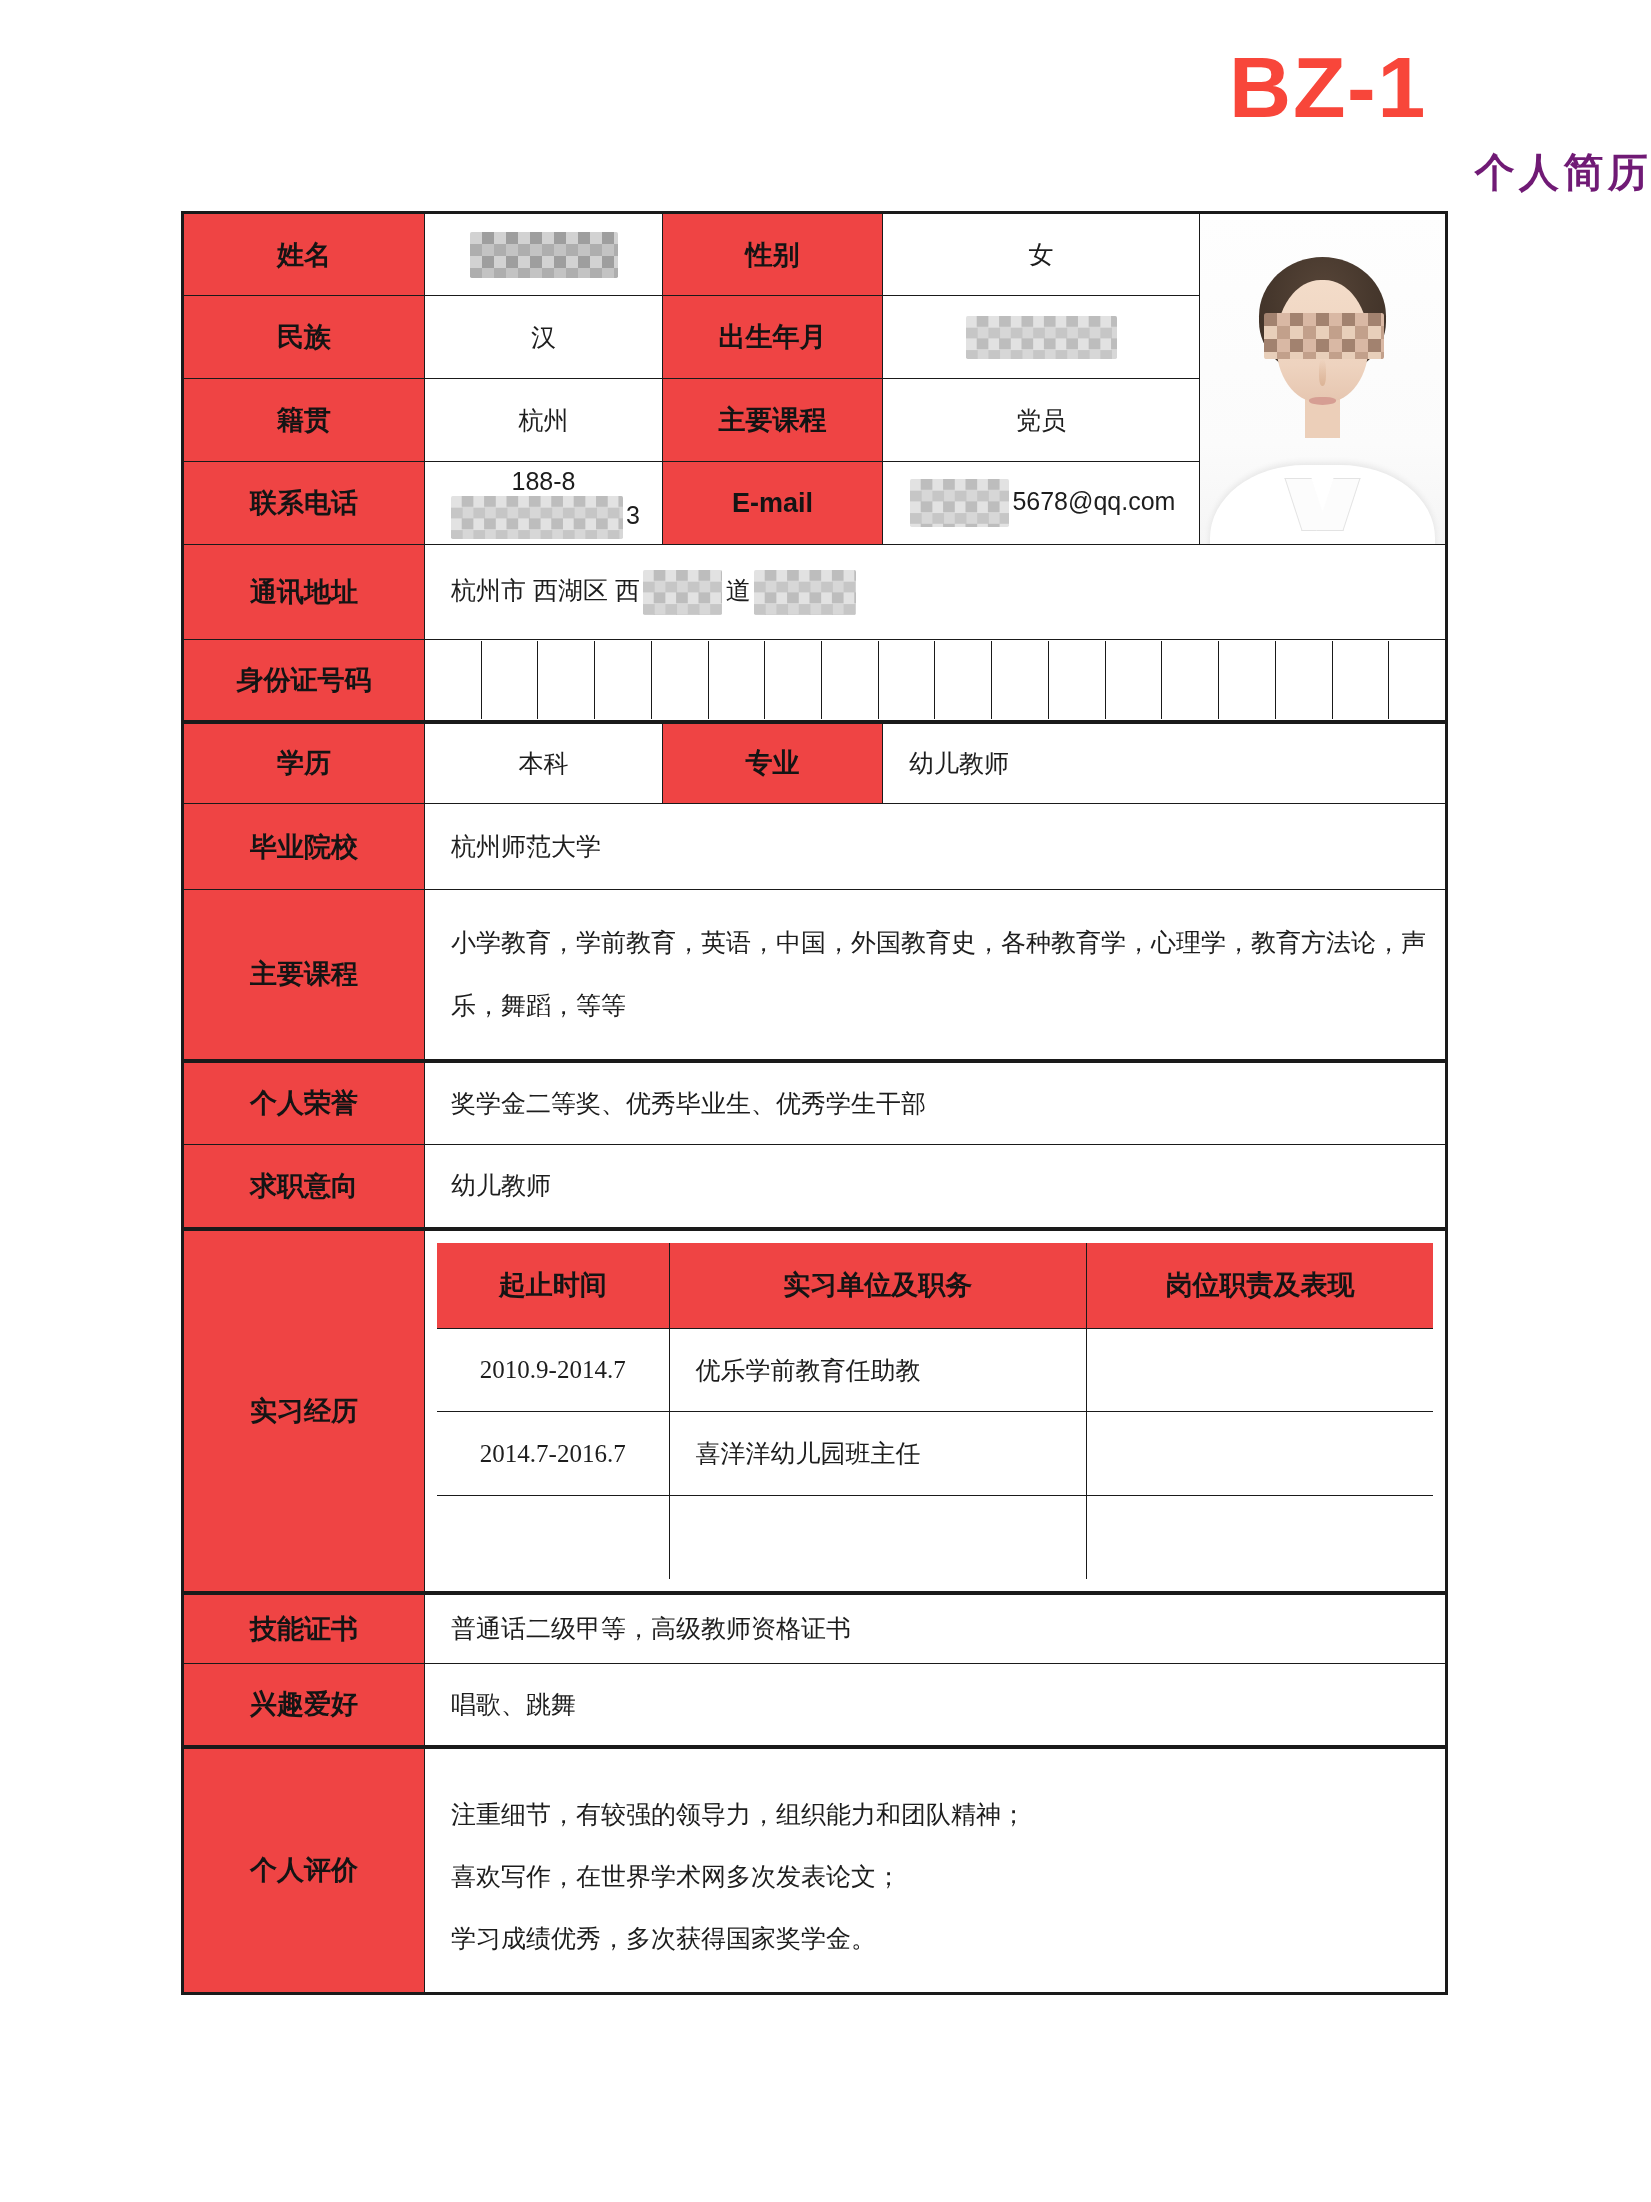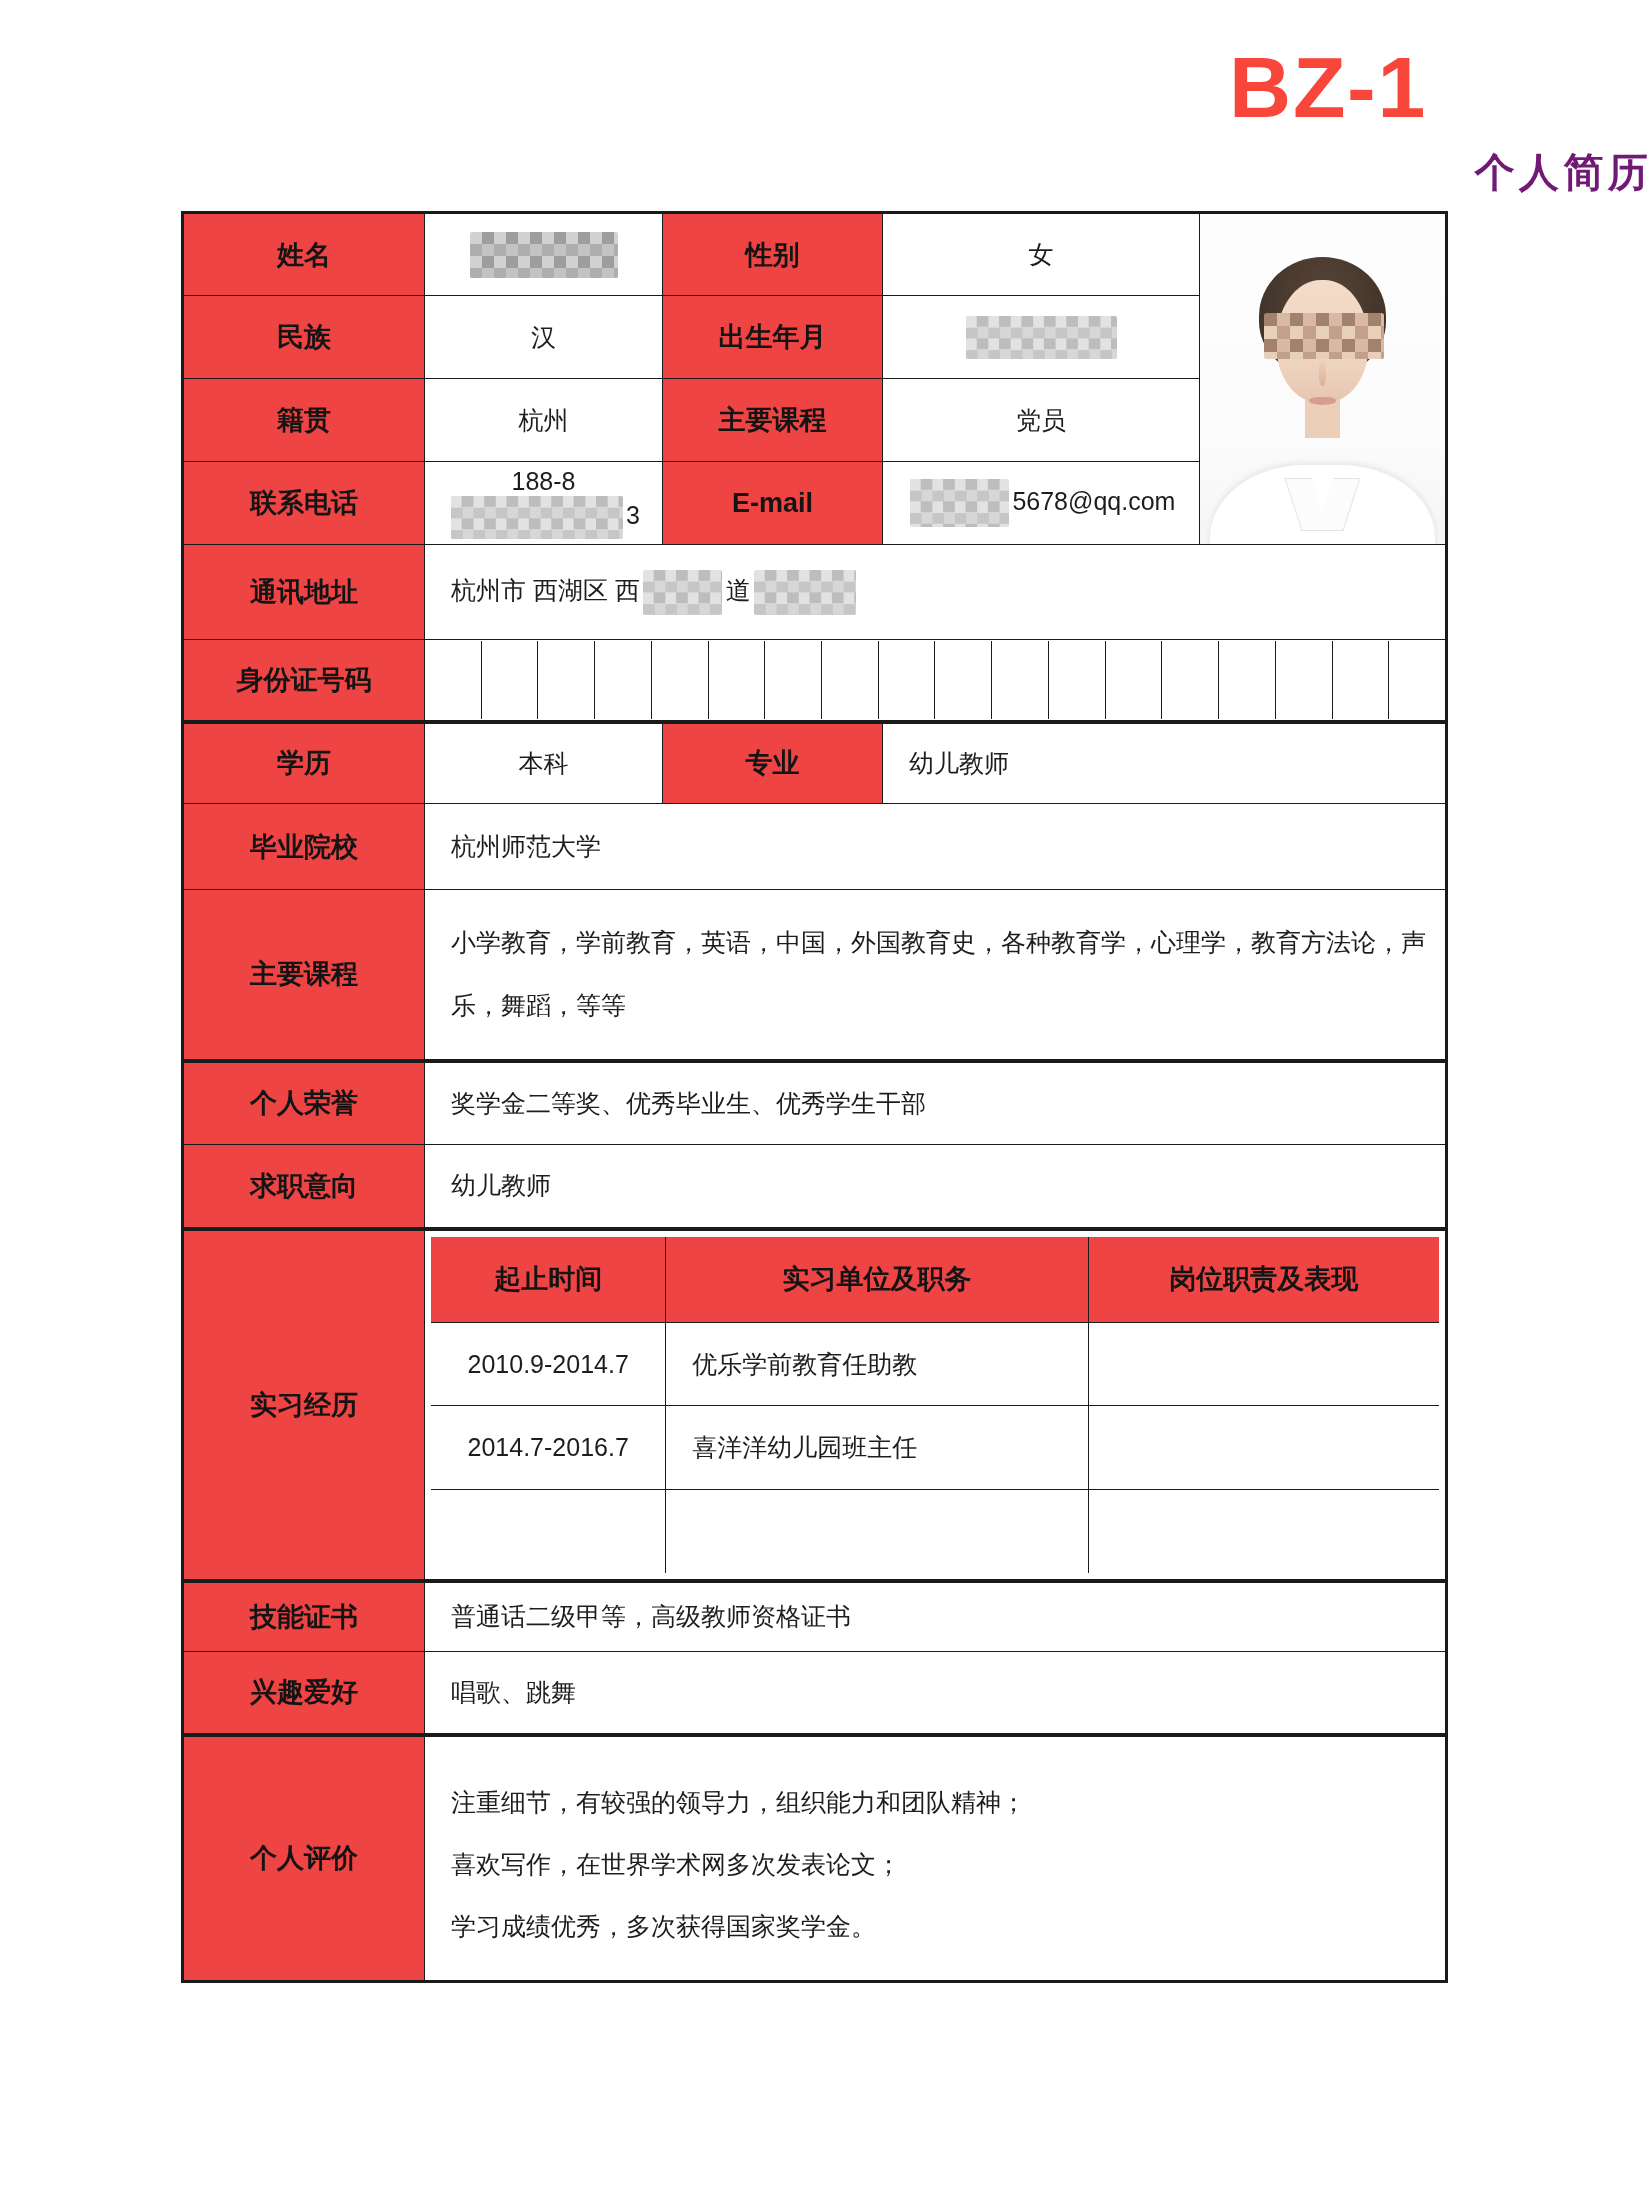--- a/index.html
+++ b/index.html
@@ -51,21 +51,21 @@
   .pix-addr1 { width:79px;  height:45px; }
   .pix-addr2 { width:102px; height:45px; }
 
   
   td.idc { padding:0; }
   .id-grid { display:flex; width:100%; height:78px; }
   .id-cell { flex:1 1 0; border-left:1.7px solid #1a1a1a; background:#fff; }
   .id-cell:first-child { border-left:none; }
 
   
-  td.sub { padding:6px; }
+  td.sub { padding:12px;font-family:Liberation Serif, serif; }
   td.sub table { width:100%; height:100%; border-collapse:collapse; table-layout:fixed; }
   td.sub table td { border:1.7px solid #1a1a1a; }
   td.sub table tr td:first-child { border-left:none; }
   td.sub table tr td:last-child  { border-right:none; }
   td.sub table tr:first-child td { border-top:none; }
   td.sub table tr:last-child  td { border-bottom:none; }
   td.sub tr.sh td { height:86px; }
   td.sub tr.s1 td { height:83px;margin-left:41px; }
   td.sub tr.s2 td { height:84px; }
   td.sub tr.s3 td { height:83px; }

